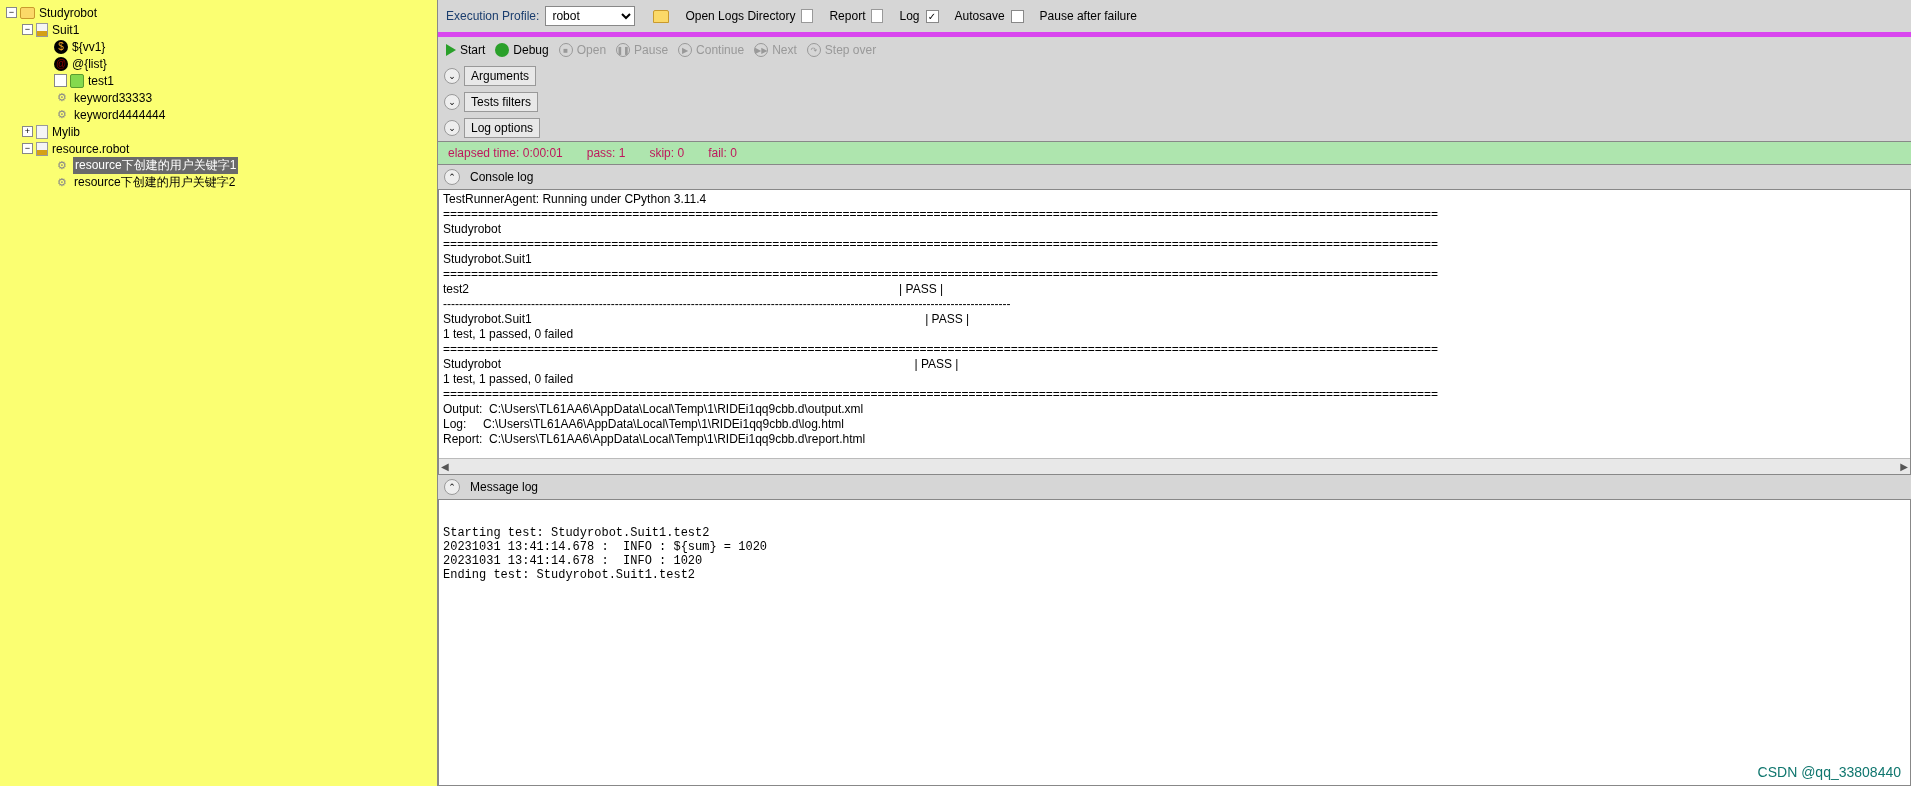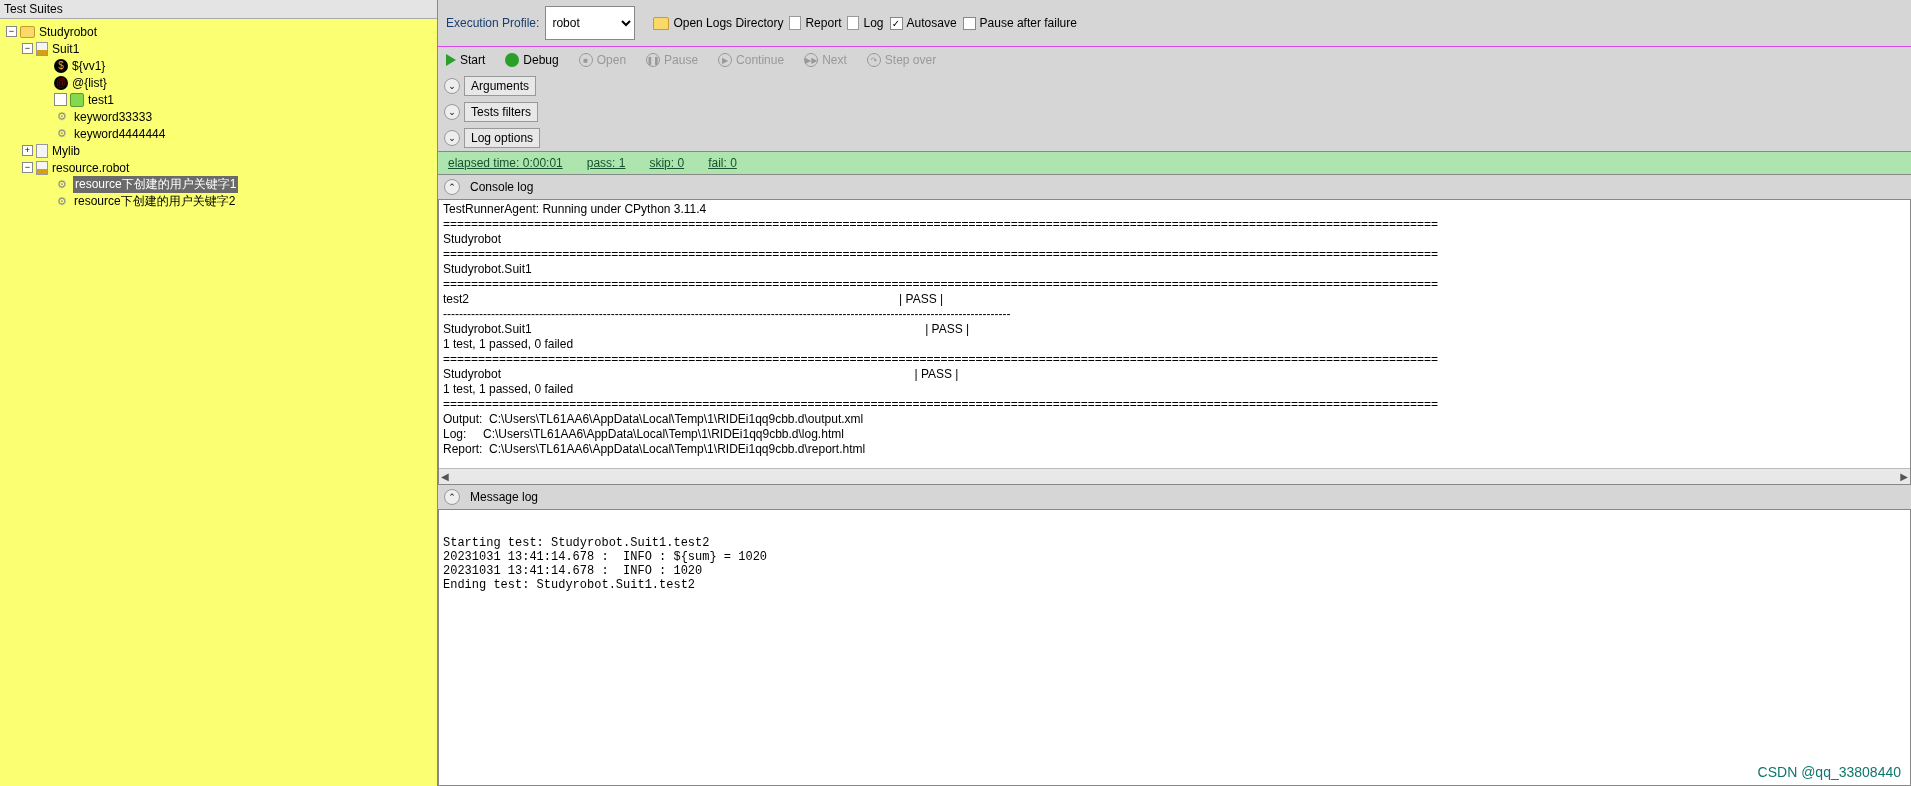--- a/index.html
+++ b/index.html
@@ -24,56 +24,53 @@
 .checkbox { width: 13px; height: 13px; border: 1px solid #888; background: #fff; margin-right: 3px; display: inline-flex; align-items: center; justify-content: center; font-size: 10px; cursor: pointer; }
 .checkbox.checked::after { content: "✓"; color: #3c6; font-weight: bold; }
 .label { padding: 0 1px; }
 .ind0 { padding-left: 4px; }
 .ind1 { padding-left: 20px; }
 .ind2 { padding-left: 38px; }
 
 .right-panel { flex: 1; display: flex; flex-direction: column; background: #d6d6d6; }
 .toolbar1 { display: flex; align-items: center; padding: 6px 8px; gap: 6px; background: #d6d6d6; }
 .toolbar1 label { color: #1a3d6e; }
-select { border: 1px solid #888; padding: 8px 2px; background: #fff; width: 90px; }
-.tb-btn { display: flex; align-items: center; gap: 4px; cursor: pointer; }
+select { border: 1px solid #888; padding: 1px 2px; background: #fff; width: 90px; }
+.tb-btn { display: flex; align-items: center; gap: 16px; cursor: pointer; }
 .folder-ico { width: 16px; height: 13px; background: #fbd968; border: 1px solid #c99a2e; border-radius: 2px 2px 0 0; }
 .page-ico { width: 12px; height: 14px; background: #fff; border: 1px solid #999; }
 .cb { width: 13px; height: 13px; border: 1px solid #888; background: #fff; display: inline-flex; align-items: center; justify-content: center; cursor: pointer; }
 .cb.checked::after { content: "✓"; font-size: 10px; color: #000; }
 
-.toolbar2 { display: flex; align-items: center; padding: 6px 8px; gap: 20px; background: #d6d6d6; border-top: 1px solid #d946ef; }
+.toolbar2 { display: flex; align-items: center; padding: 6px 8px; gap: 10px; background: #d6d6d6; border-top: 5px solid #d946ef; }
 .run-btn { display: flex; align-items: center; gap: 4px; cursor: pointer; }
 .play-ico { width: 0; height: 0; border-left: 10px solid #2aa02a; border-top: 6px solid transparent; border-bottom: 6px solid transparent; }
 .bug-ico { width: 14px; height: 14px; background: #2aa02a; border-radius: 50%; position: relative; }
 .disabled { color: #999; }
 .ctrl-ico { width: 14px; height: 14px; border: 1.5px solid #999; border-radius: 50%; display: inline-flex; align-items: center; justify-content: center; font-size: 8px; }
 
 .section-row { display: flex; align-items: center; padding: 3px 6px; gap: 4px; background: #d6d6d6; }
 .toggle-btn { width: 16px; height: 16px; border: 1px solid #999; border-radius: 50%; background: #eee; display: inline-flex; align-items: center; justify-content: center; font-size: 9px; cursor: pointer; }
 .section-label { border: 1px solid #999; background: #e8e8e8; padding: 2px 6px; cursor: pointer; }
 
-.status-bar { background: #aee5ae; padding: 4px 10px; display: flex; gap: 24px; border-top: 1px solid #888; border-bottom: 1px solid #888; color: #14532d; text-decoration: underline; }
+.status-bar { background: #aee5ae; padding: 4px 10px; display: flex; gap: 24px; border-top: 1px solid #888; border-bottom: 1px solid #888; color: #be185d; }
 
 .console-area { flex: 0 0 auto; background: #fff; border: 1px solid #888; margin: 0; white-space: pre; font-family: "Courier New", monospace; font-size: 12px; padding: 2px 4px; overflow: auto; height: 286px; position: relative; }
 .console-scroll { position: absolute; bottom: 0; left: 0; right: 0; height: 16px; background: #e8e8e8; border-top: 1px solid #bbb; display: flex; align-items: center; justify-content: space-between; padding: 0 2px; }
 .scroll-arrow { font-size: 10px; color: #555; cursor: pointer; }
 
 .msg-area { flex: 1; background: #fff; border: 1px solid #888; white-space: pre; font-family: "Courier New", monospace; font-size: 12px; padding: 12px 4px 2px; overflow: auto; }
 
 .watermark { position: absolute; bottom: 6px; right: 10px; color: #0f766e; font-size: 14px; }
 </style>
 </head>
 <body>
 
 <div class="container">
   <div class="left-panel">
-    <div class="left-header">
-      <span>Test Suites</span>
-    </div>
     <div class="tree">
       <div class="tree-node ind0">
         <span class="exp">−</span>
         <span class="ico folder folder-robot"></span>
         <span class="label">Studyrobot</span>
       </div>
       <div class="tree-node ind1">
         <span class="exp">−</span>
         <span class="ico file robot"></span>
         <span class="label">Suit1</span>

